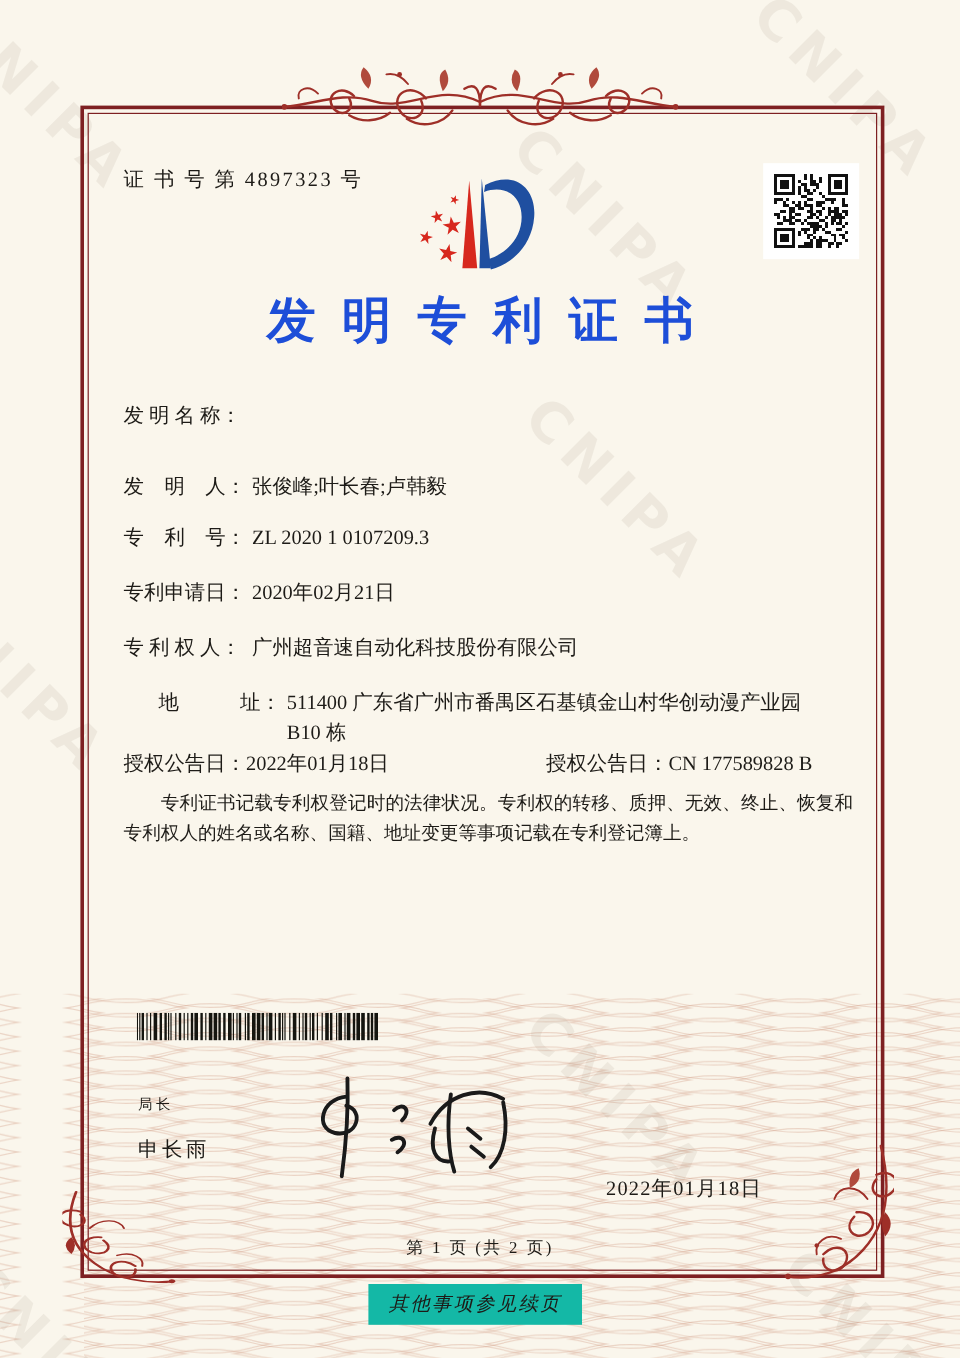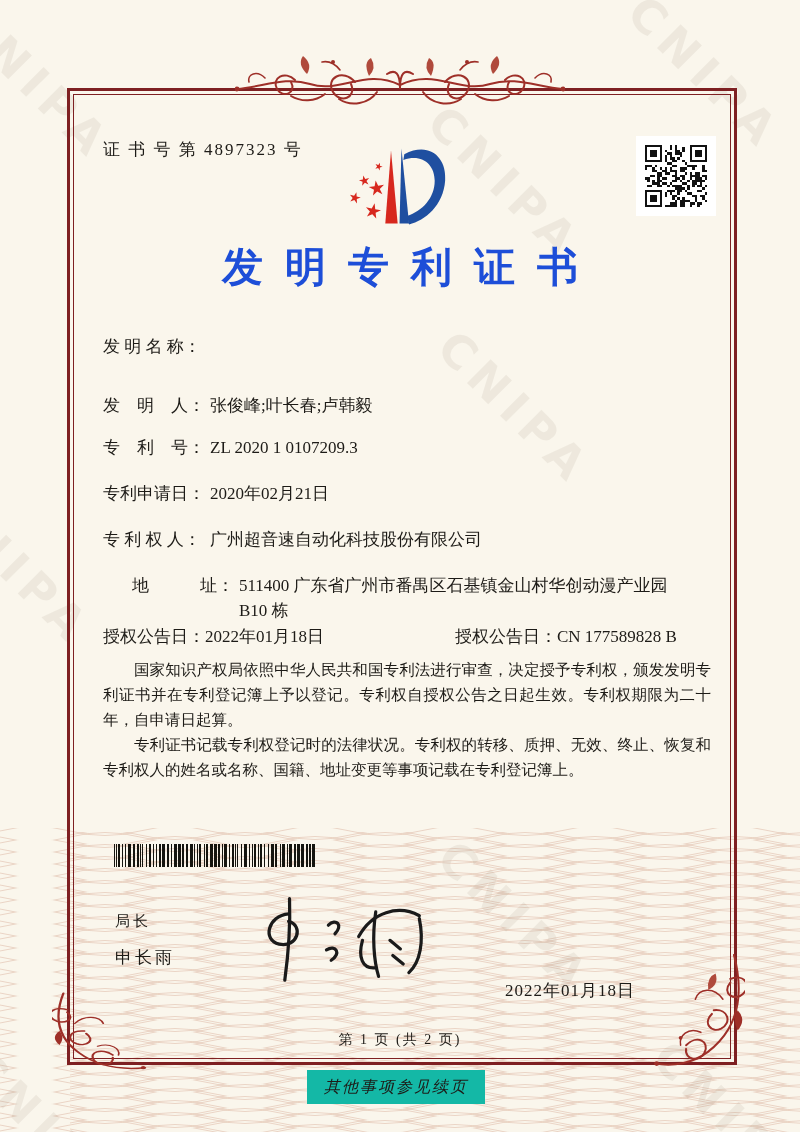--- a/index.html
+++ b/index.html
@@ -76,21 +76,21 @@
   .grant-right{position:absolute;left:352px;top:0;display:flex;}
   .grant-left{display:flex;}
   
   .legal{
     position:absolute;left:103px;top:657px;width:608px;
     font-size:15.5px;line-height:25px;text-align:justify;
   }
   .legal p{text-indent:2em;}
   
   .barcode{position:absolute;left:114px;top:844px;}
-  .sig-role{position:absolute;left:115px;top:912px;font-size:15px;letter-spacing:3px;}
+  .sig-role{position:absolute;left:115px;top:912px;font-size:12px;letter-spacing:3px;}
   .sig-name{position:absolute;left:115px;top:946px;font-size:17px;letter-spacing:3px;}
   .signature{position:absolute;left:235px;top:893px;}
   .issue-date{position:absolute;left:505px;top:979px;font-size:17px;letter-spacing:1px;}
   
   .page-num{
     position:absolute;left:0;top:1031px;width:800px;text-align:center;
     font-size:14px;letter-spacing:2px;
   }
   .cont-note{
     position:absolute;left:307px;top:1070px;width:178px;height:34px;
@@ -426,21 +426,20 @@
     <span class="f-label" style="flex-basis:auto">授权公告日：</span>
     <span>2022年01月18日</span>
   </span>
   <span class="grant-right">
     <span class="f-label" style="flex-basis:auto">授权公告日：</span>
     <span>CN 177589828 B</span>
   </span>
 </div>
 
 <div class="legal">
-  <p>国家知识产权局依照中华人民共和国专利法进行审查，决定授予专利权，颁发发明专利证书并在专利登记簿上予以登记。专利权自授权公告之日起生效。专利权期限为二十年，自申请日起算。</p>
   <p>专利证书记载专利权登记时的法律状况。专利权的转移、质押、无效、终止、恢复和专利权人的姓名或名称、国籍、地址变更等事项记载在专利登记簿上。</p>
 </div>
 
 <svg class="barcode" id="barcode" width="205" height="23">
     <rect x="0" y="0" width="1" height="23" fill="#15150f"></rect>
     <rect x="2" y="0" width="1" height="23" fill="#15150f"></rect>
     <rect x="4" y="0" width="2" height="23" fill="#15150f"></rect>
     <rect x="8" y="0" width="1" height="23" fill="#15150f"></rect>
     <rect x="11" y="0" width="1" height="23" fill="#15150f"></rect>
     <rect x="14" y="0" width="3" height="23" fill="#15150f"></rect>

